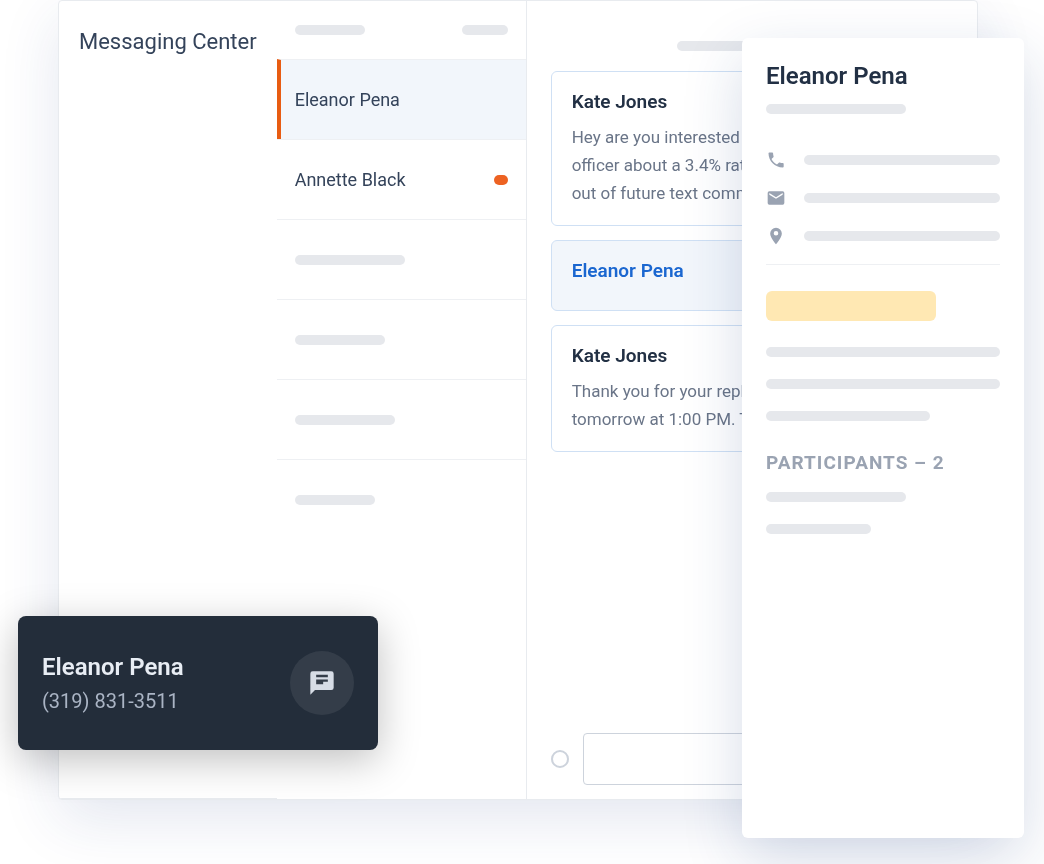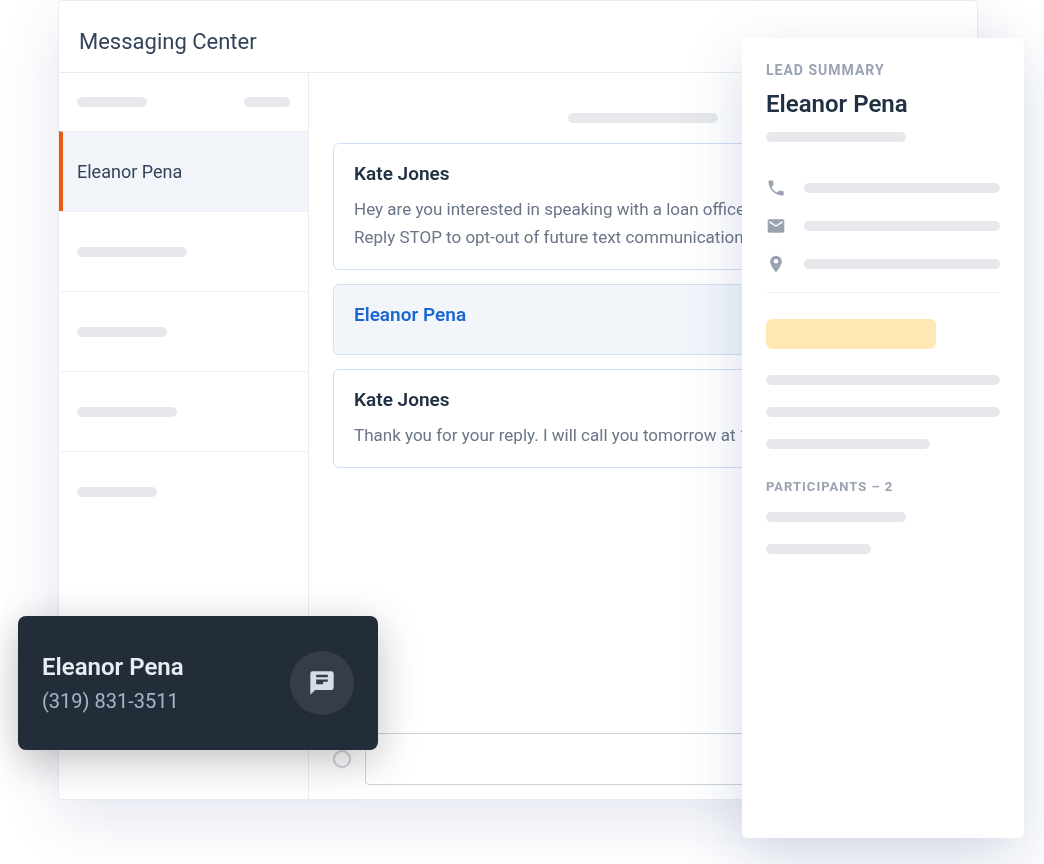--- a/index.html
+++ b/index.html
@@ -14,21 +14,21 @@
 .main-panel {
   position: absolute;
   left: 58px;
   top: 0;
   width: 920px;
   height: 800px;
   background: #fff;
   border: 1px solid #e8ebef;
   border-radius: 4px;
   display: flex;
-  flex-direction: column;
+  flex-direction: row;
   overflow: hidden;
   box-shadow: 0 20px 60px rgba(30,60,130,0.12);
   justify-content: space-between;
 }
 
 .header {
   padding: 28px 20px 18px 20px;
   border-bottom: 1px solid #e8ebef;
 }
 .header-title {
@@ -203,21 +203,21 @@
   color: #5b6778;
   cursor: pointer;
   margin: 10px 0 26px 0;
 }
 .divider { height:1px; background:#eef0f3; margin: 4px 0 26px 0; }
 .badge-ph {
   width: 170px; height: 30px; background:#ffe8b3; border-radius: 6px;
   margin-bottom: 26px;
 }
 .participant-heading {
-  font-size: 13px;
+  font-size: 19px;
   letter-spacing: 1px;
   font-weight: 700;
   color: #9aa3b2;
   margin-top: 30px;
   margin-bottom: 18px;
 }
 
 .toast {
   position: absolute;
   left: 18px;
@@ -254,20 +254,24 @@
   <div class="body">
     <div class="sidebar">
       <div class="sidebar-top">
         <div class="placeholder ph-sm"></div>
         <div class="placeholder ph-sm"></div>
       </div>
 
       <div class="convo-item active">
         <span class="name">Eleanor Pena</span>
       </div>
+      <div class="convo-item">
+        <span class="name">Annette Black</span>
+        <span class="dot"></span>
+      </div>
 
       <div class="convo-item">
         <div class="placeholder ph-sm" style="width:110px"></div>
       </div>
       <div class="convo-item">
         <div class="placeholder ph-sm" style="width:90px"></div>
       </div>
       <div class="convo-item">
         <div class="placeholder ph-sm" style="width:100px"></div>
       </div>
@@ -294,21 +298,20 @@
       <div class="compose">
         <div class="attach-dot"></div>
         <input class="compose-input" placeholder="" style="">
         <button class="send-btn">Send</button>
       </div>
     </div>
   </div>
 </div>
 
 <div class="lead-panel">
-  <div class="lead-heading">LEAD SUMMARY</div>
   <div class="lead-name">Eleanor Pena</div>
   <div class="placeholder ph-sm" style="width:140px;margin-bottom:36px"></div>
 
   <div class="lead-row">
     <span class="icon">
       <svg width="20" height="20" viewBox="0 0 24 24">
           <path fill="#9aa3b2" d="M6.6 10.8c1.4 2.8 3.8 5.1 6.6 6.6l2.2-2.2c.3-.3.7-.4 1.1-.3 1.2.4 2.4.6 3.7.6.6 0 1 .4 1 1V20c0 .6-.4 1-1 1C10.6 21 3 13.4 3 4c0-.6.4-1 1-1h3.5c.6 0 1 .4 1 1 0 1.3.2 2.5.6 3.7.1.4 0 .8-.3 1.1L6.6 10.8z"></path>
         </svg>
     </span>
     <div class="placeholder ph-sm"></div>

